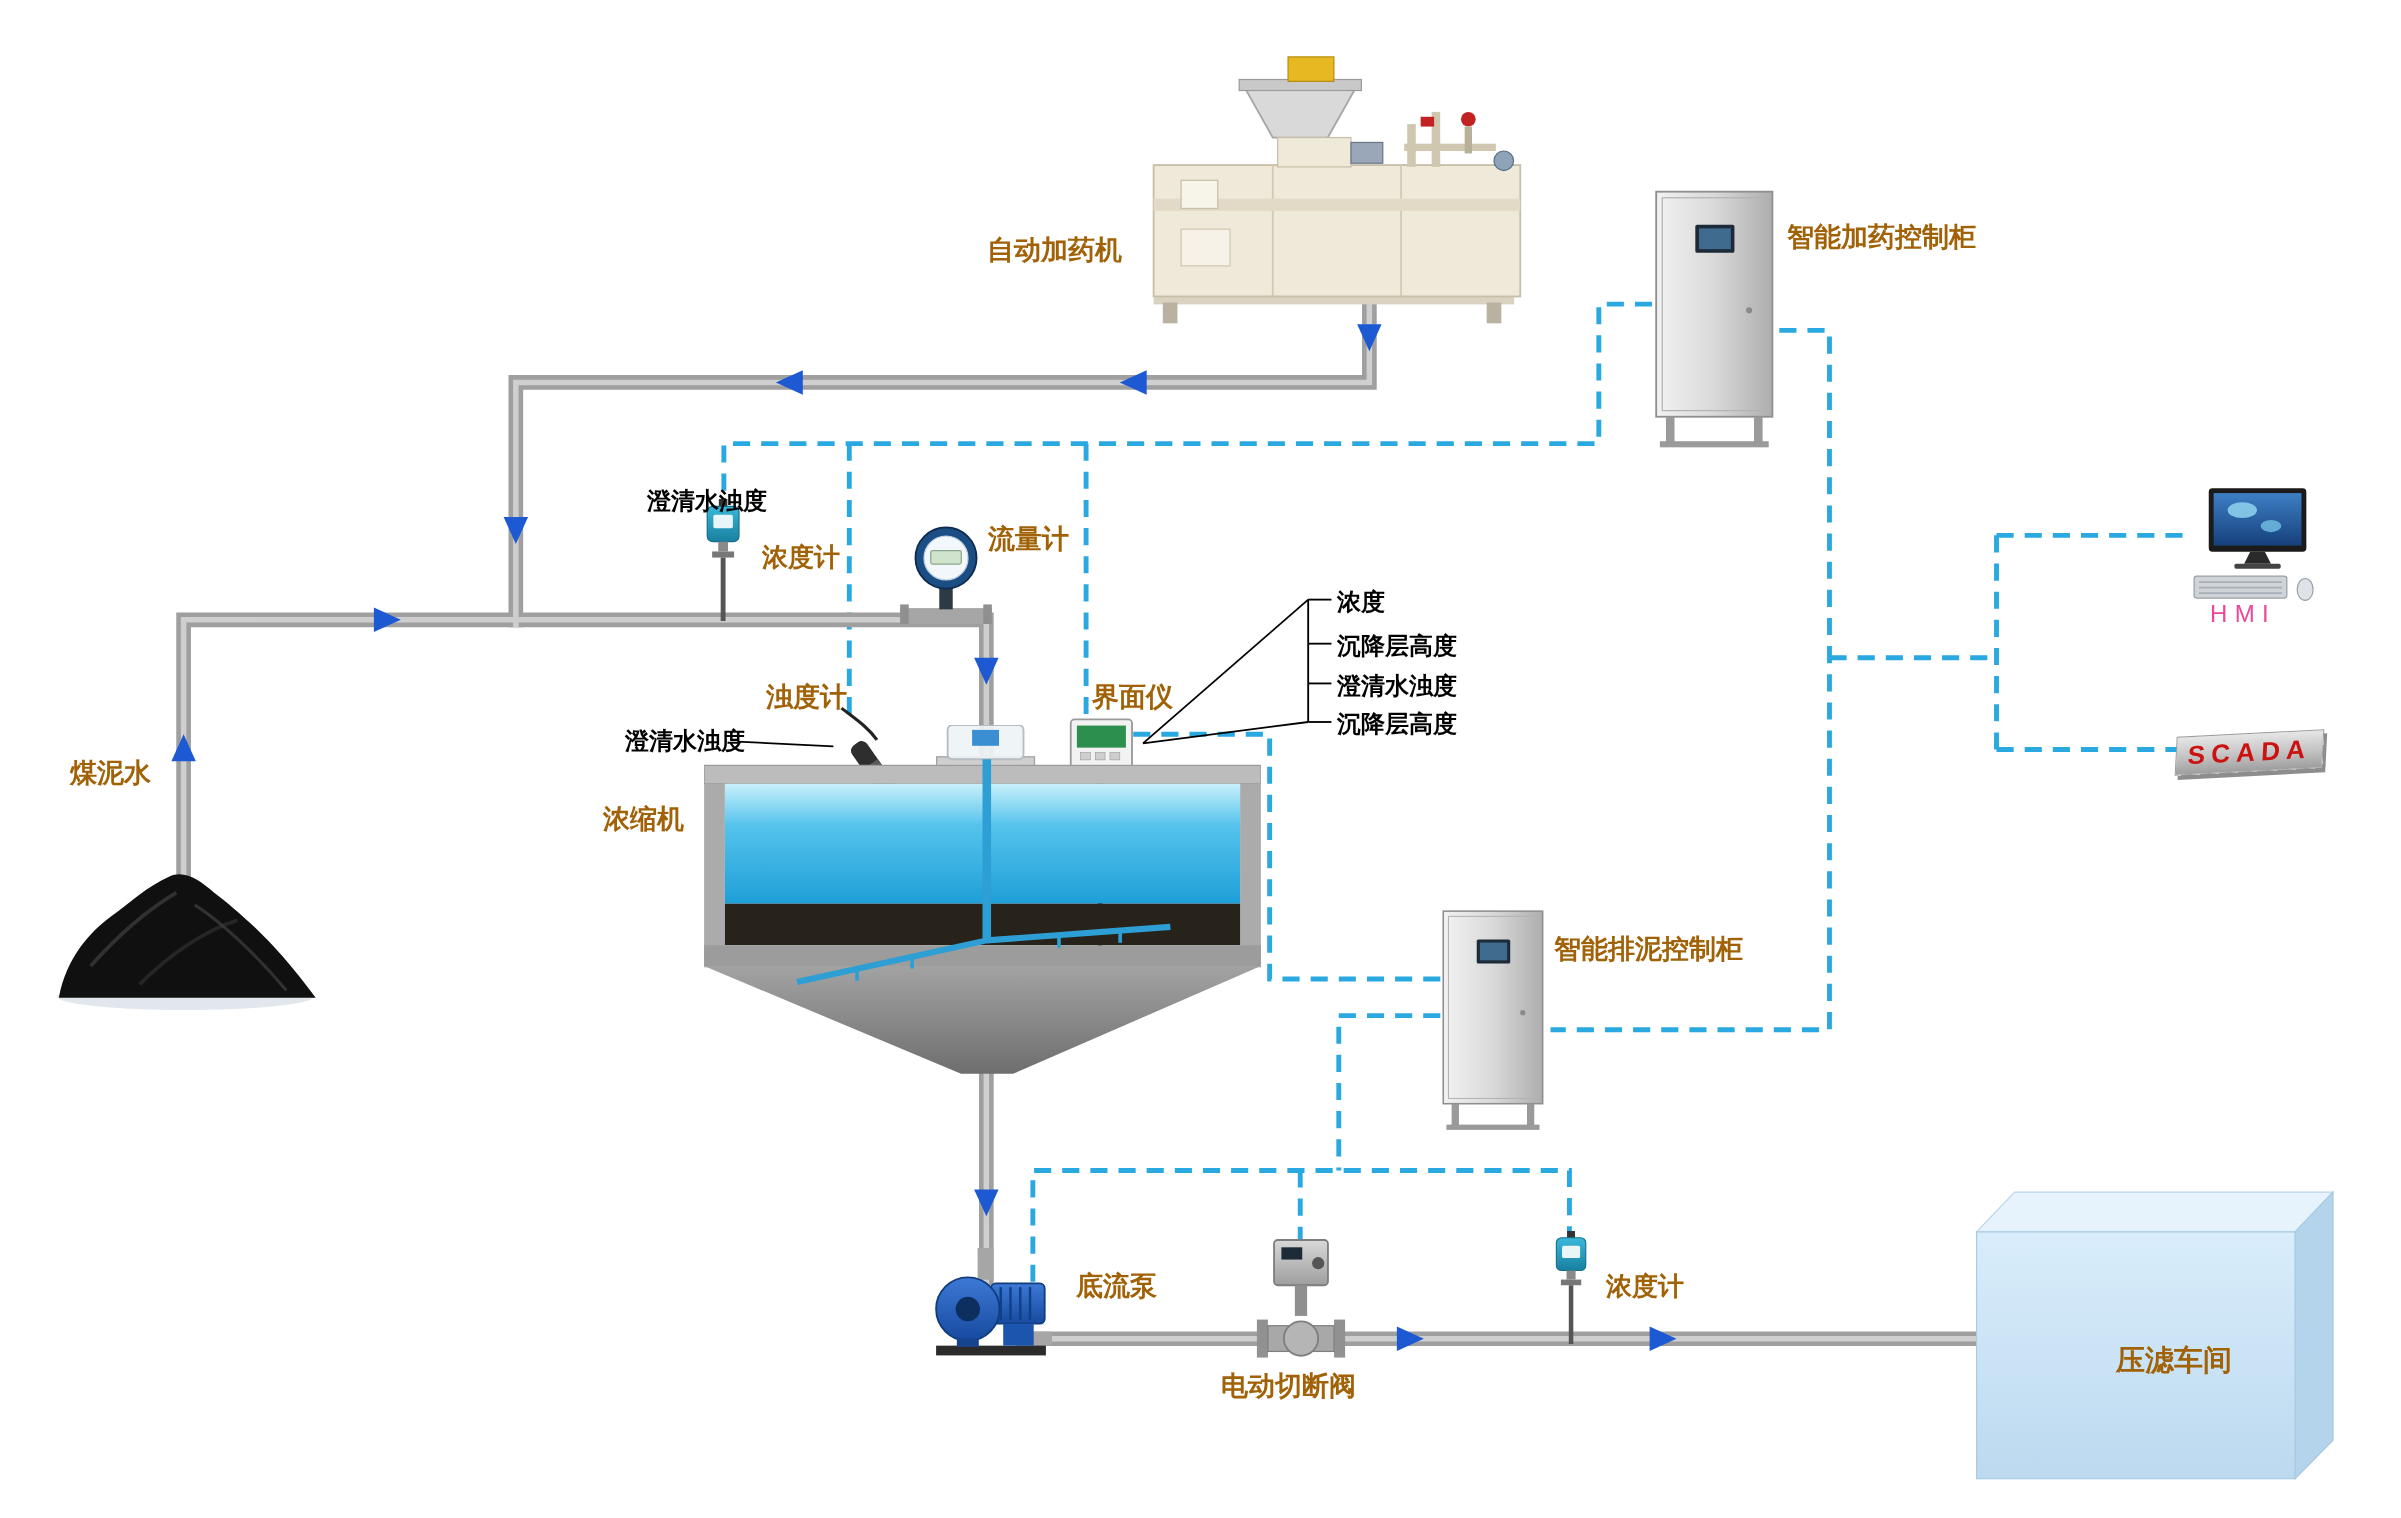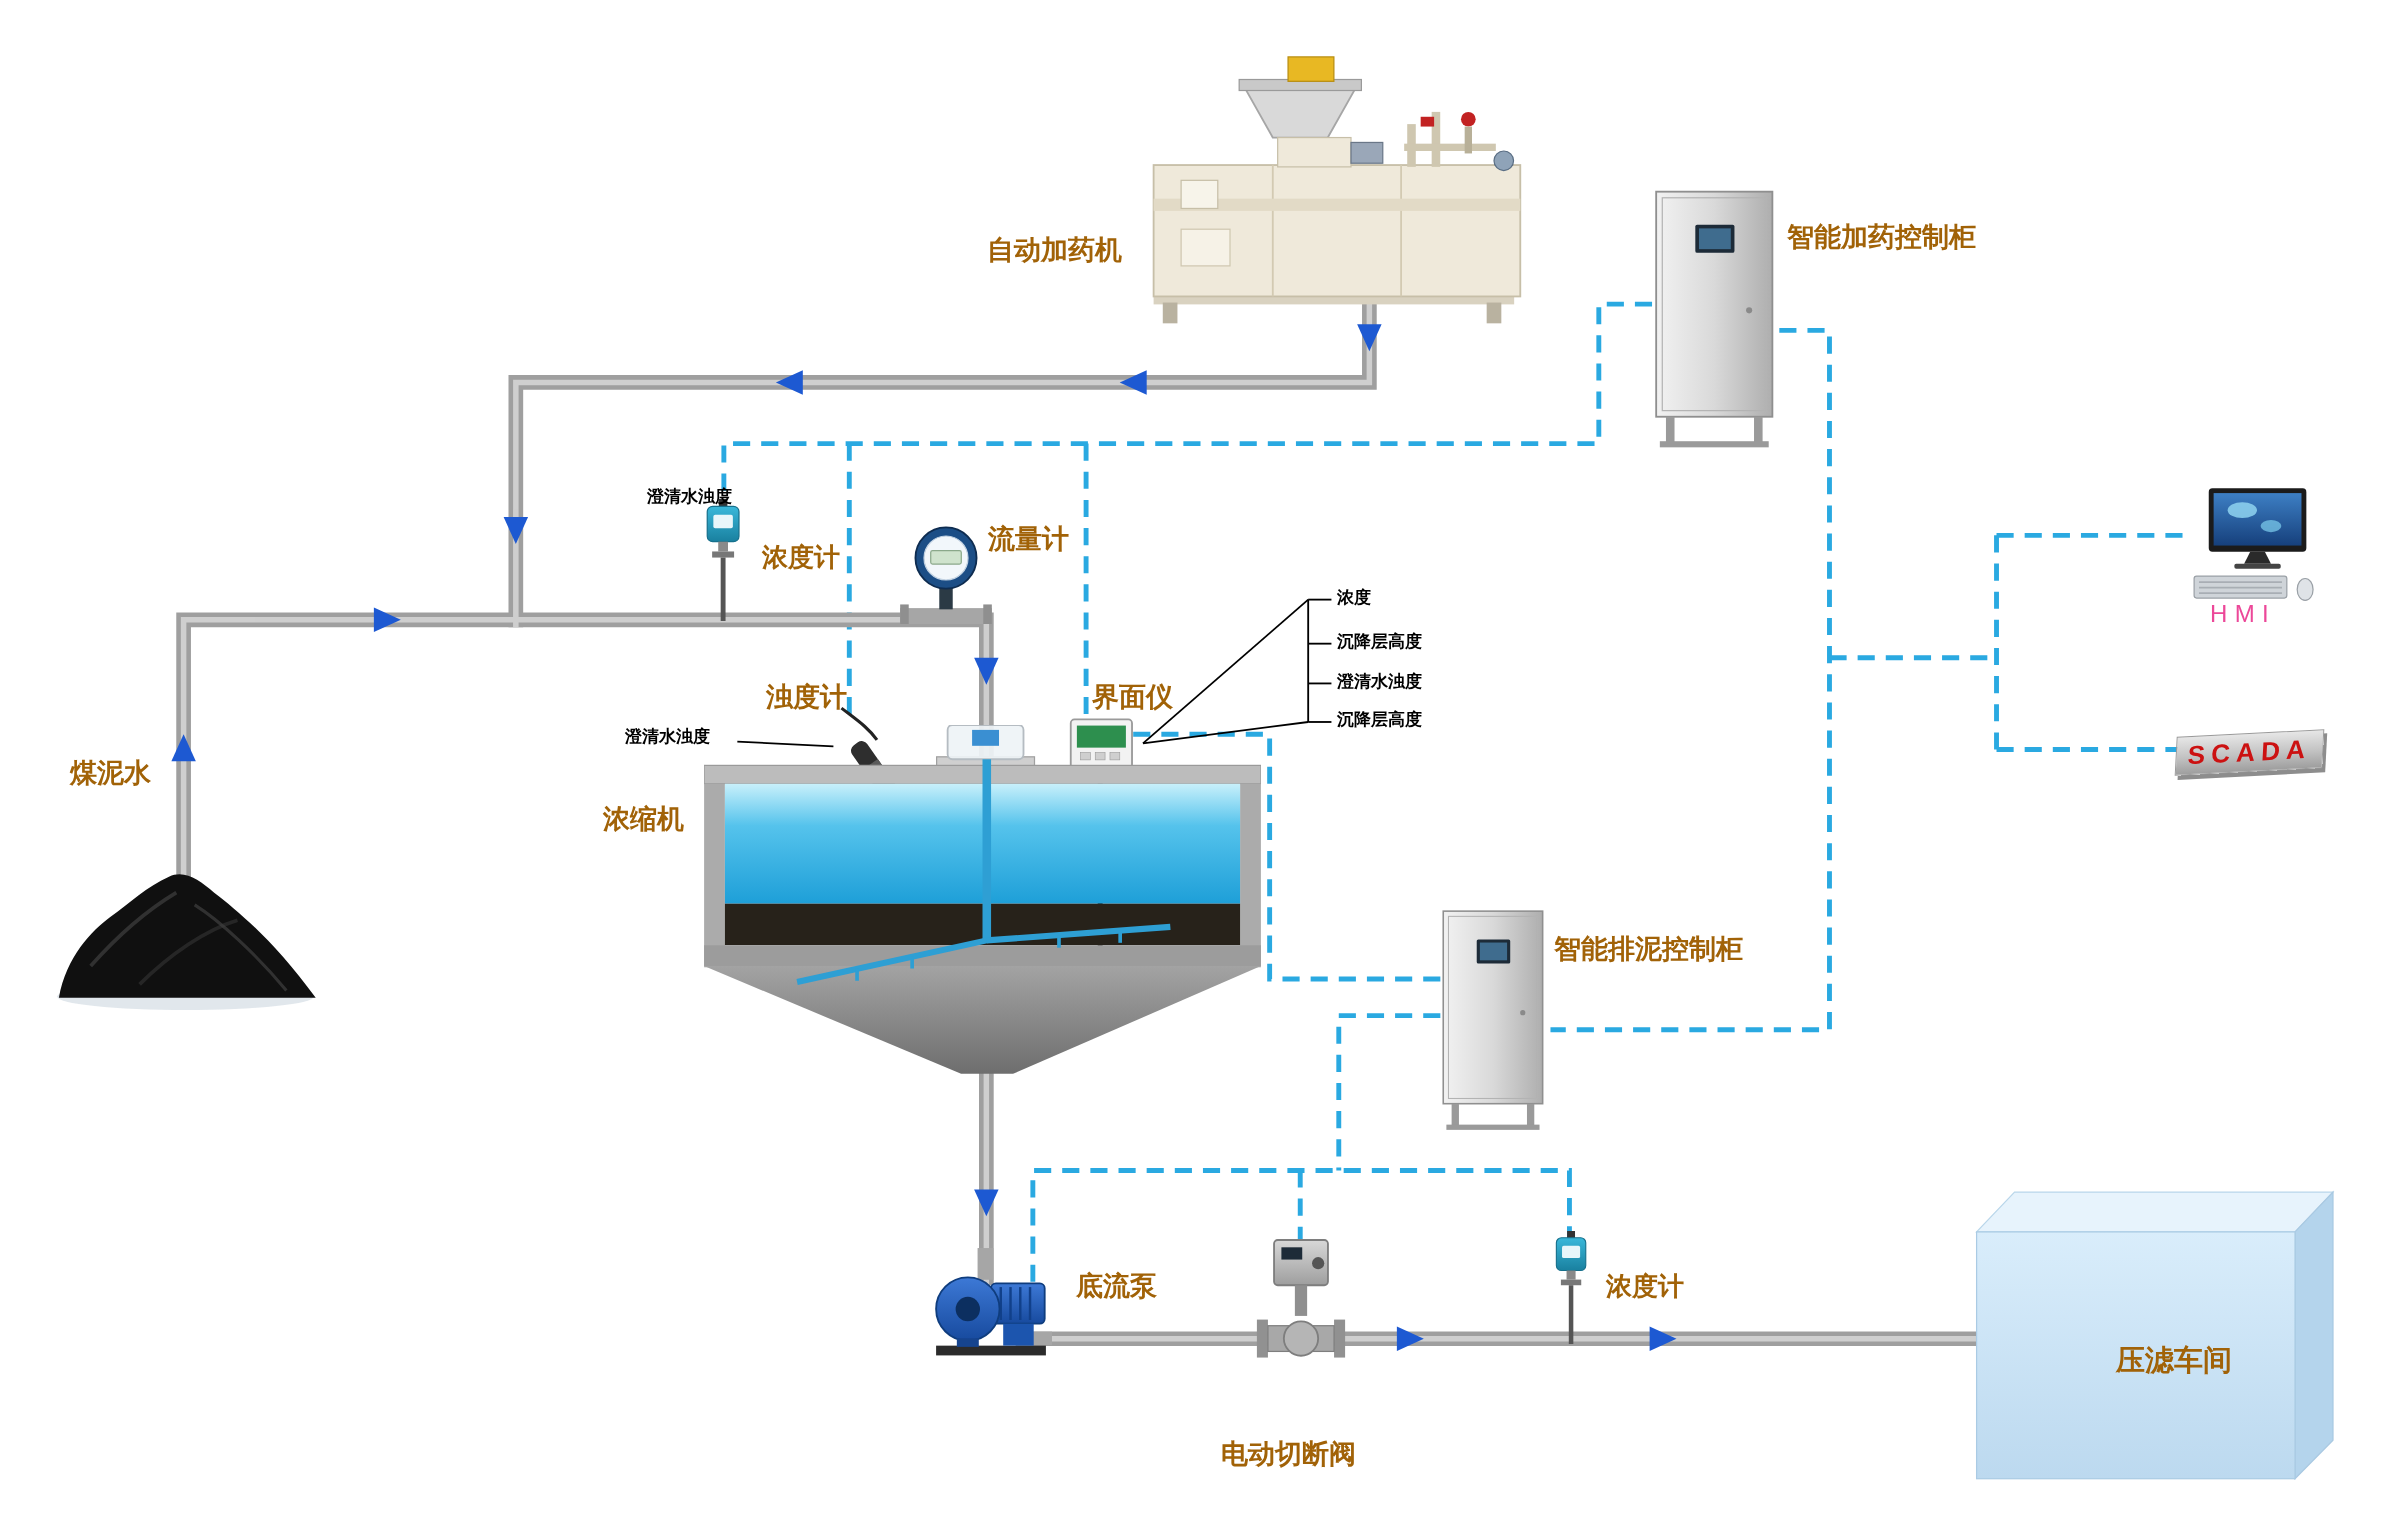--- a/index.html
+++ b/index.html
@@ -3,21 +3,21 @@
 <meta charset="utf-8">
 <style>
   *{margin:0;padding:0;box-sizing:border-box}
   html,body{background:#fff}
   body{font-family:"Liberation Sans","DejaVu Sans",sans-serif}
   .canvas{position:relative;width:2401px;height:1518px;background:#ffffff;overflow:hidden}
   .layer{position:absolute;left:0;top:0;width:2401px;height:1518px}
   .node{position:absolute}
   .node svg{display:block;width:100%;height:100%}
   .lbl{position:absolute;color:#a16207;font-weight:bold;font-size:27px;line-height:1.1;white-space:nowrap}
-  .lbl-sm{position:absolute;color:#000;font-weight:bold;font-size:17px;line-height:1.1;white-space:nowrap}
+  .lbl-sm{position:absolute;color:#000;font-weight:bold;font-size:24px;line-height:1.1;white-space:nowrap}
   .scada-badge{position:absolute;left:2176px;top:733px;width:147px;height:39px;
     background:linear-gradient(180deg,#e6e6e6 0%,#c2c2c2 55%,#9e9e9e 100%);
     border:1.2px solid #9a9a9a;box-shadow:3.1px 4.3px 0 #8d8d8d;
     transform:skewX(-6deg) rotate(-3deg);
     display:flex;align-items:center;justify-content:center;
     color:#cc1111;font-weight:bold;font-size:26px;letter-spacing:6.1px}
   .hmi-label{position:absolute;left:2210px;top:600px;color:#ec4899;font-weight:normal;
     font-size:24px;letter-spacing:7.3px;white-space:nowrap}
 </style>
 </head>
@@ -355,19 +355,19 @@
   <div class="lbl" style="left:1092px;top:683px">界面仪</div>
   <div class="lbl-sm" style="left:1337px;top:589px">浓度</div>
   <div class="lbl-sm" style="left:1337px;top:633px">沉降层高度</div>
   <div class="lbl-sm" style="left:1337px;top:673px">澄清水浊度</div>
   <div class="lbl-sm" style="left:1337px;top:711px">沉降层高度</div>
 
   <div class="lbl" style="left:603px;top:805px">浓缩机</div>
   <div class="lbl" style="left:1554px;top:935px">智能排泥控制柜</div>
 
   <div class="lbl" style="left:1076px;top:1272px">底流泵</div>
-  <div class="lbl" style="left:1221px;top:1440px">电动切断阀</div>
+  <div class="lbl" style="left:1221px;top:1372px">电动切断阀</div>
   <div class="lbl" style="left:1606px;top:1272px;font-size:26px">浓度计</div>
 
   <div class="lbl" style="left:2116px;top:1345px;font-size:29px">压滤车间</div>
 
 </div>
 
 
 </body></html>

